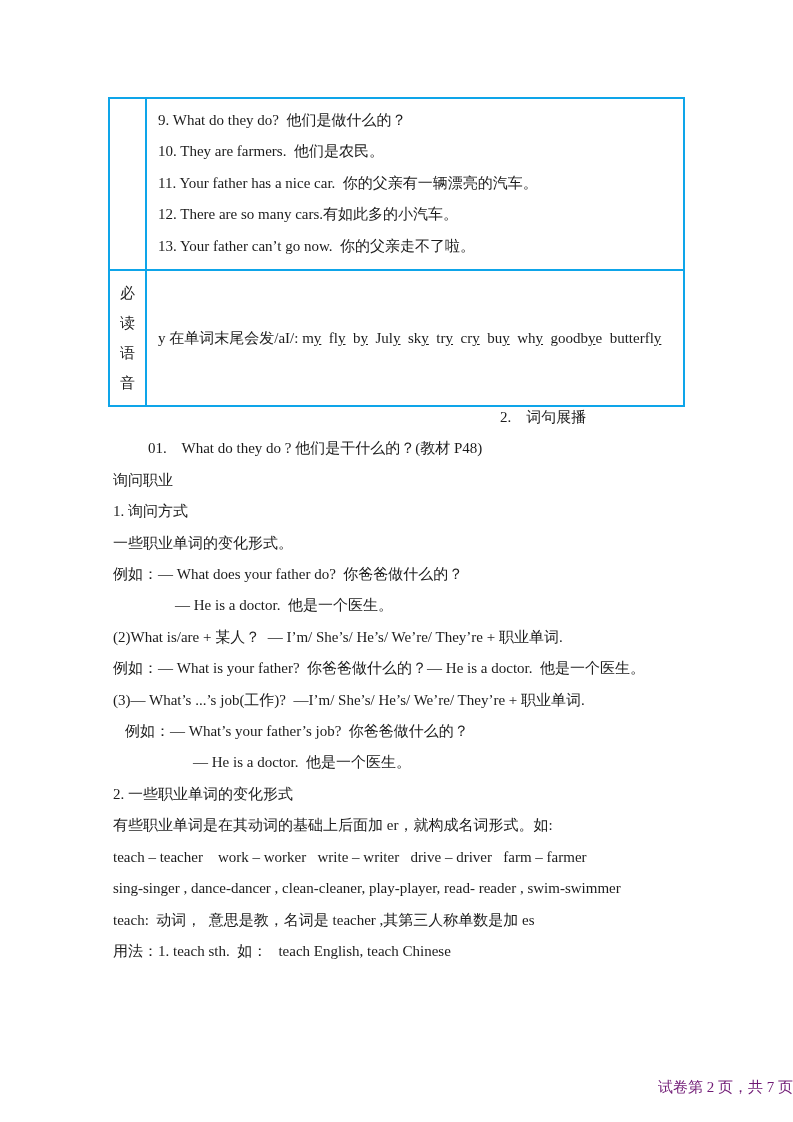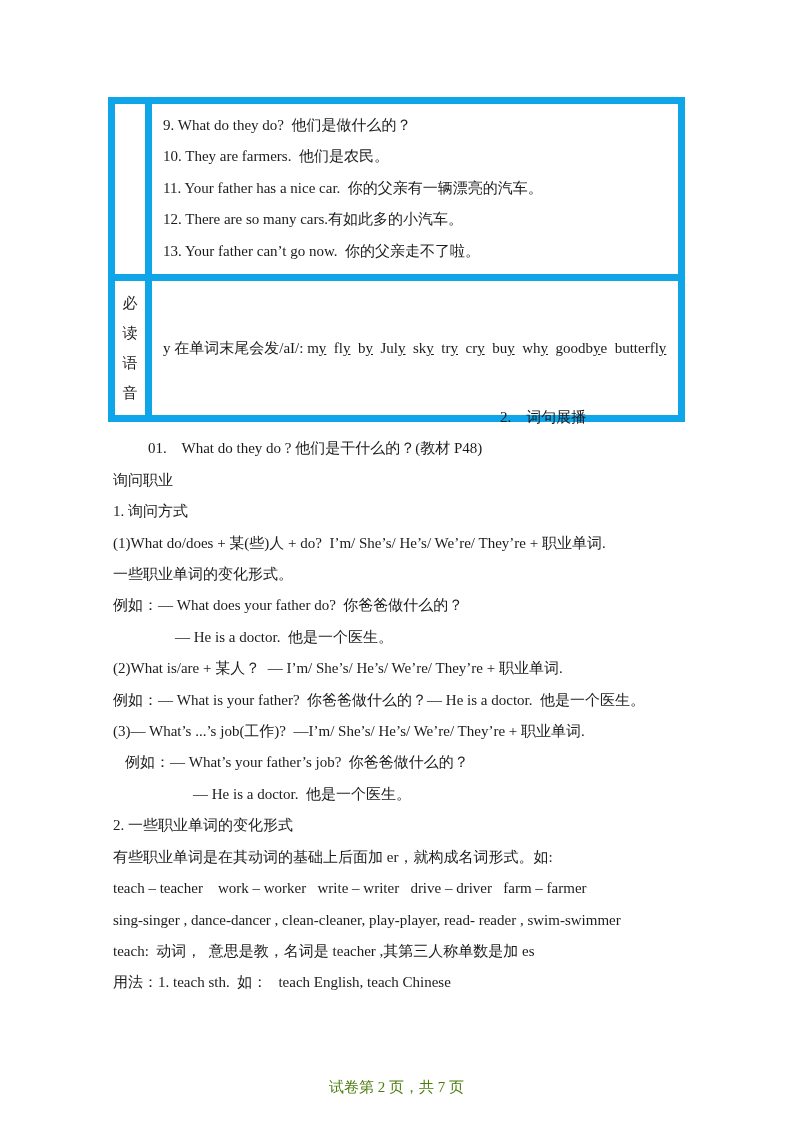--- a/index.html
+++ b/index.html
@@ -8,21 +8,21 @@
     font-family:"Liberation Serif","DejaVu Serif",serif;
     color:#1b1b1b;
   }
   .page{position:relative;width:793px;height:1122px;background:#fff;overflow:hidden;}
 
   
   .tbl{
     position:absolute;left:108px;top:97px;width:577px;
     border-collapse:collapse;table-layout:fixed;
   }
-  .tbl td{border:7px solid #0ea5e9;font-size:15px;}
+  .tbl td{border:2px solid #0ea5e9;font-size:15px;}
   .col-label{width:37px;}
   .r1 td{height:164px;}
   .r2 td{height:134px;}
   .cell-top{vertical-align:top;padding:6px 6px 0 11px;}
   .t-line{line-height:31.4px;white-space:pre-wrap;}
   .label-cell{text-align:center;vertical-align:middle;padding:0;}
   .v-char{line-height:30px;}
   .cell-mid{vertical-align:middle;padding:0 6px 0 11px;}
   .phonics{white-space:pre-wrap;line-height:20px;}
   .phonics u{text-decoration:underline;}
@@ -32,21 +32,21 @@
   .main p{margin:0;line-height:31.4px;white-space:pre-wrap;}
   .p-title2{padding-left:387px;}
   .p-num{padding-left:35px;}
   .p-ex{padding-left:12px;}
   .p-ans1{padding-left:62px;}
   .p-ans2{padding-left:80px;}
 
   
   .footer{
     position:absolute;left:0;top:1072px;width:793px;
-    text-align:center;font-size:15px;line-height:31px;color:#4d7c0f;
+    text-align:right;font-size:15px;line-height:31px;color:#701a75;
   }
 </style>
 </head>
 <body>
 
 <div class="page">
 
   <table class="tbl">
     <colgroup>
         <col class="col-label">
@@ -79,21 +79,20 @@
         </td>
       </tr>
     </tbody>
   </table>
 
   <div class="main" id="main-paragraphs">
       <p class="p-title2">2.    词句展播</p>
       <p class="p-num">01.    What do they do ? 他们是干什么的？(教材 P48)</p>
       <p class="p-body">询问职业</p>
       <p class="p-body">1. 询问方式</p>
-      <p class="p-body">(1)What do/does + 某(些)人 + do?  I’m/ She’s/ He’s/ We’re/ They’re + 职业单词.</p>
       <p class="p-body">一些职业单词的变化形式。</p>
       <p class="p-body">例如：— What does your father do?  你爸爸做什么的？</p>
       <p class="p-ans1">— He is a doctor.  他是一个医生。</p>
       <p class="p-body">(2)What is/are + 某人？  — I’m/ She’s/ He’s/ We’re/ They’re + 职业单词.</p>
       <p class="p-body">例如：— What is your father?  你爸爸做什么的？— He is a doctor.  他是一个医生。</p>
       <p class="p-body">(3)— What’s ...’s job(工作)?  —I’m/ She’s/ He’s/ We’re/ They’re + 职业单词.</p>
       <p class="p-ex">例如：— What’s your father’s job?  你爸爸做什么的？</p>
       <p class="p-ans2">— He is a doctor.  他是一个医生。</p>
       <p class="p-body">2. 一些职业单词的变化形式</p>
       <p class="p-body">有些职业单词是在其动词的基础上后面加 er，就构成名词形式。如:</p>

